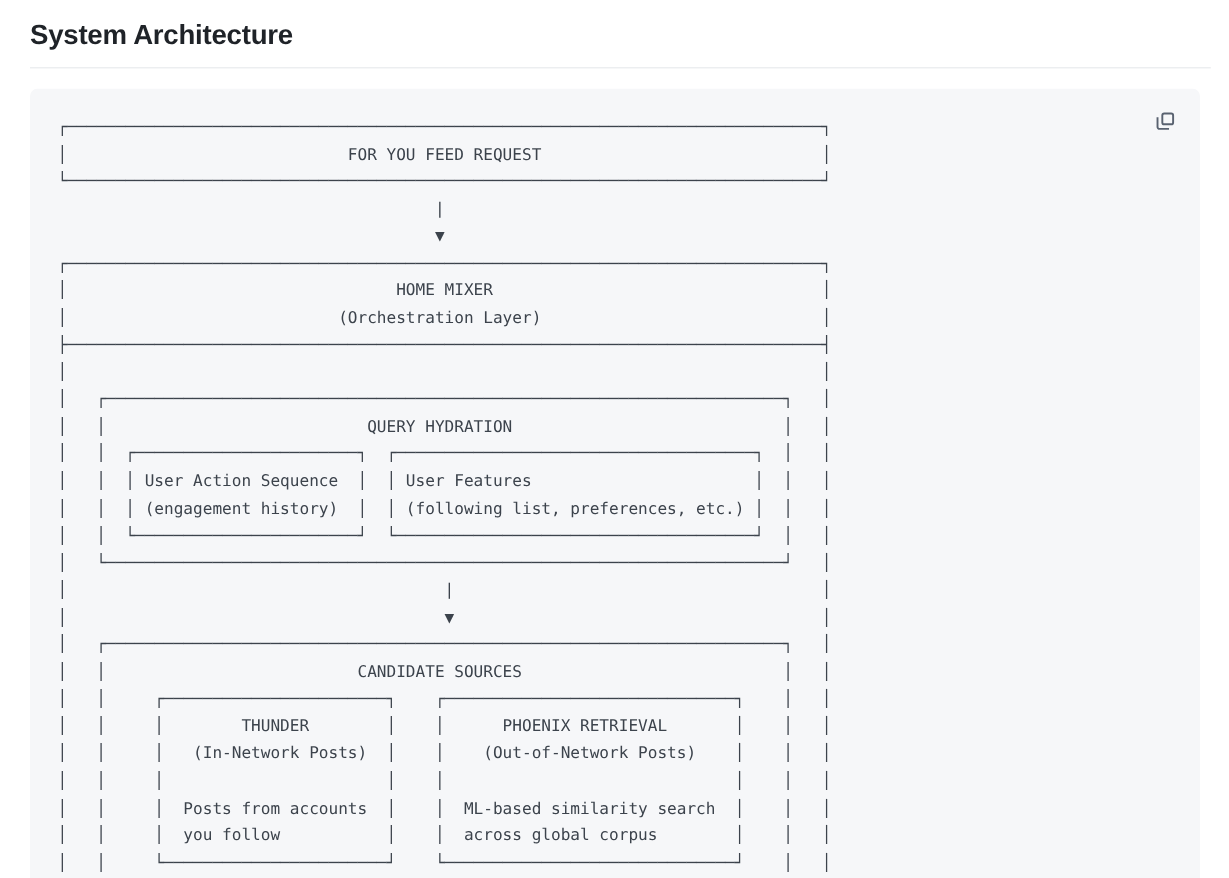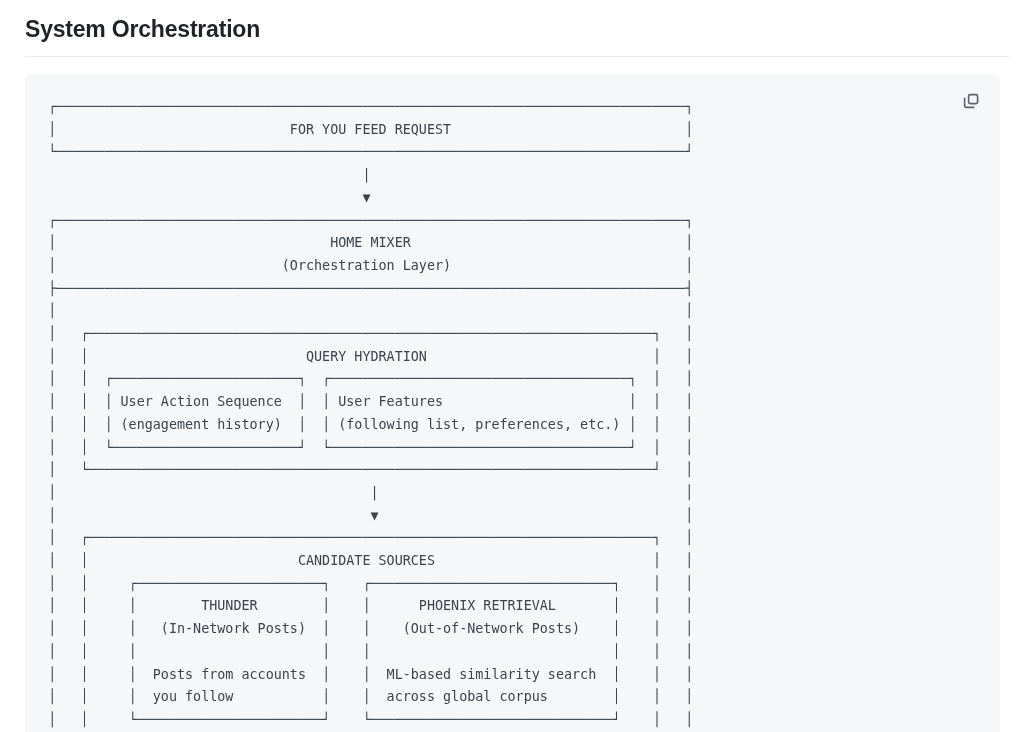--- a/index.html
+++ b/index.html
@@ -74,21 +74,21 @@
     color: #3c434c;
     white-space: pre;
     letter-spacing: 0px;
     margin: 0;
   }
 </style>
 </head>
 <body>
 
 <div class="page-header">
-  <h1 class="page-title">System Orchestration</h1>
+  <h1 class="page-title">System Architecture</h1>
   <div class="title-rule"></div>
 </div>
 
 <div class="diagram-panel">
 
   <button class="copy-button" title="Copy">
     <svg width="18" height="18" viewBox="0 0 18 18" fill="none">
       <rect x="6.6" y="2.6" width="9" height="9" rx="1.6" stroke="#596270" stroke-width="1.6" fill="none"></rect>
       <path d="M11.4 15.4H4.2A1.6 1.6 0 0 1 2.6 13.8V6.6" stroke="#596270" stroke-width="1.6" fill="none" stroke-linecap="square"></path>
     </svg>

